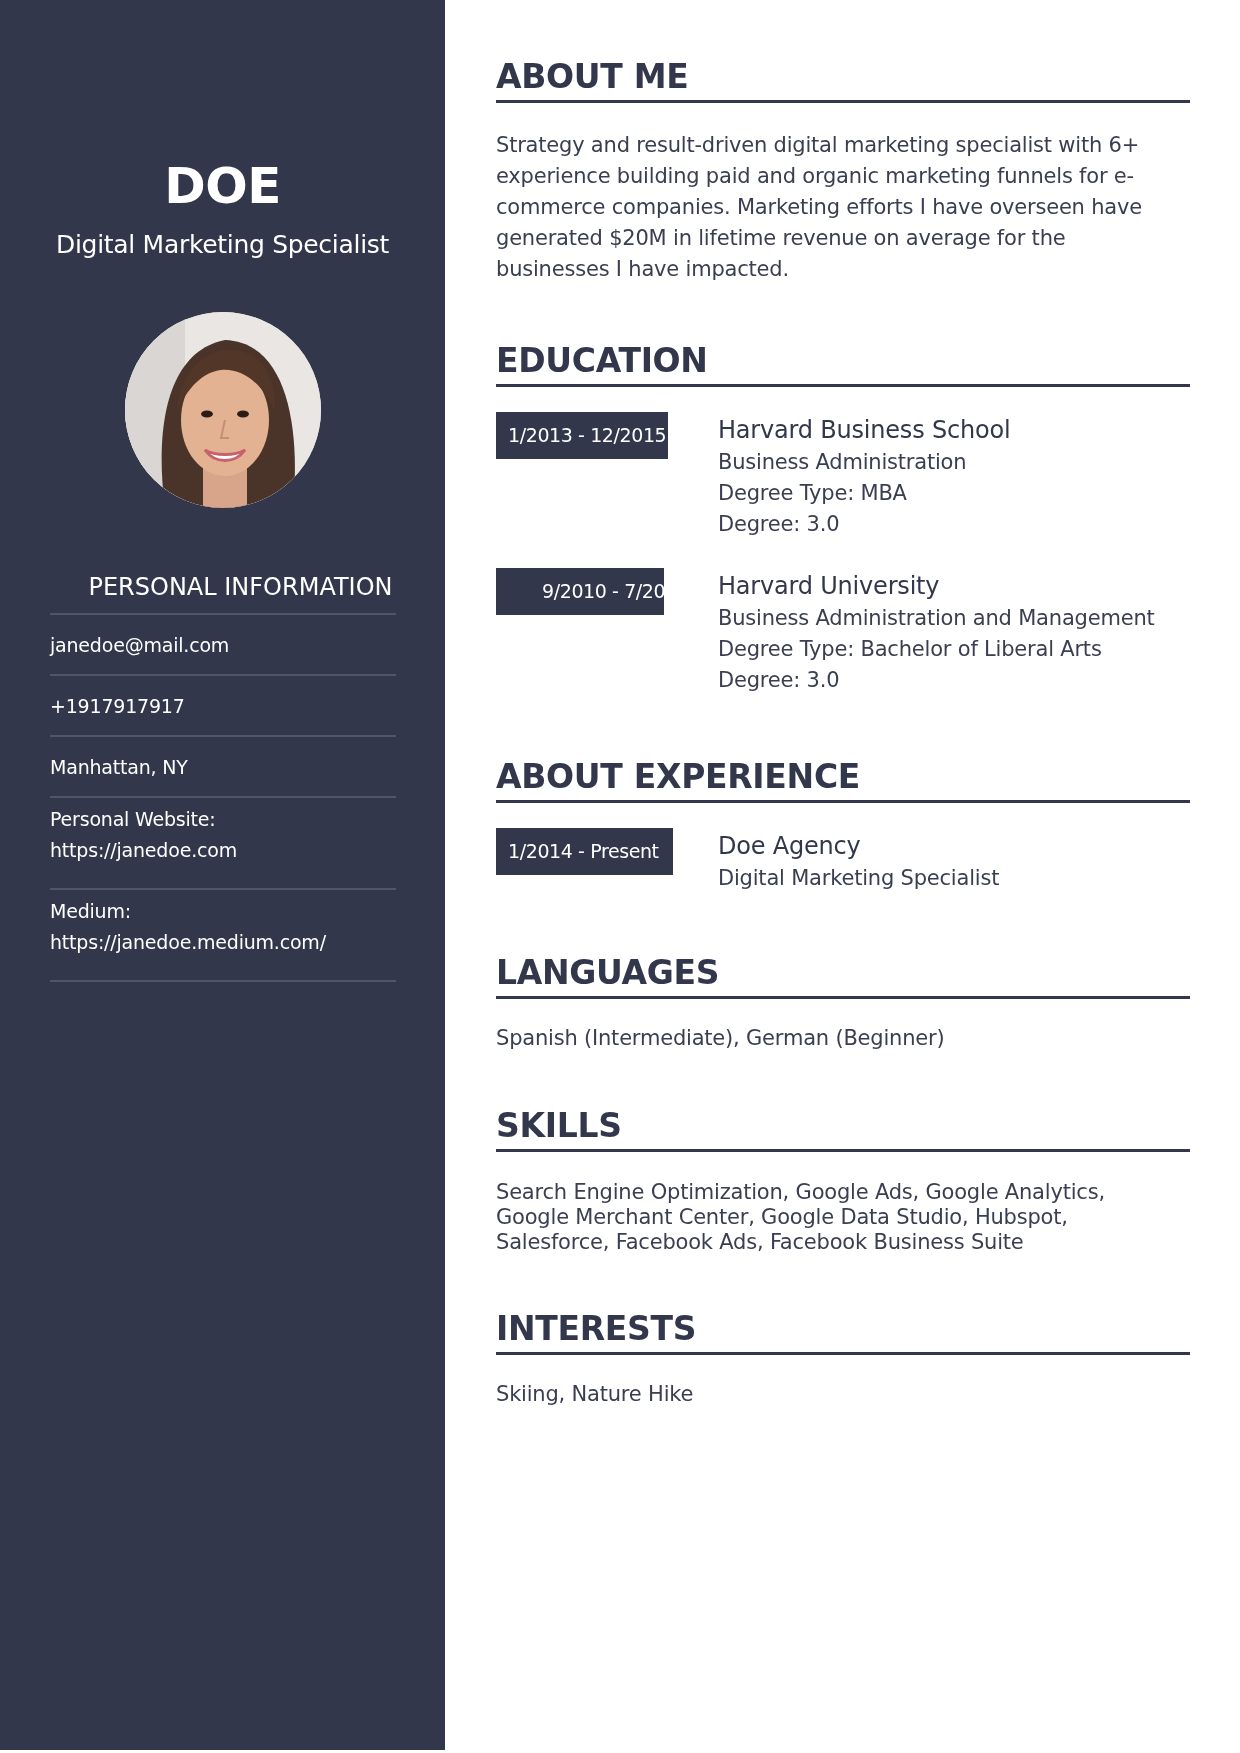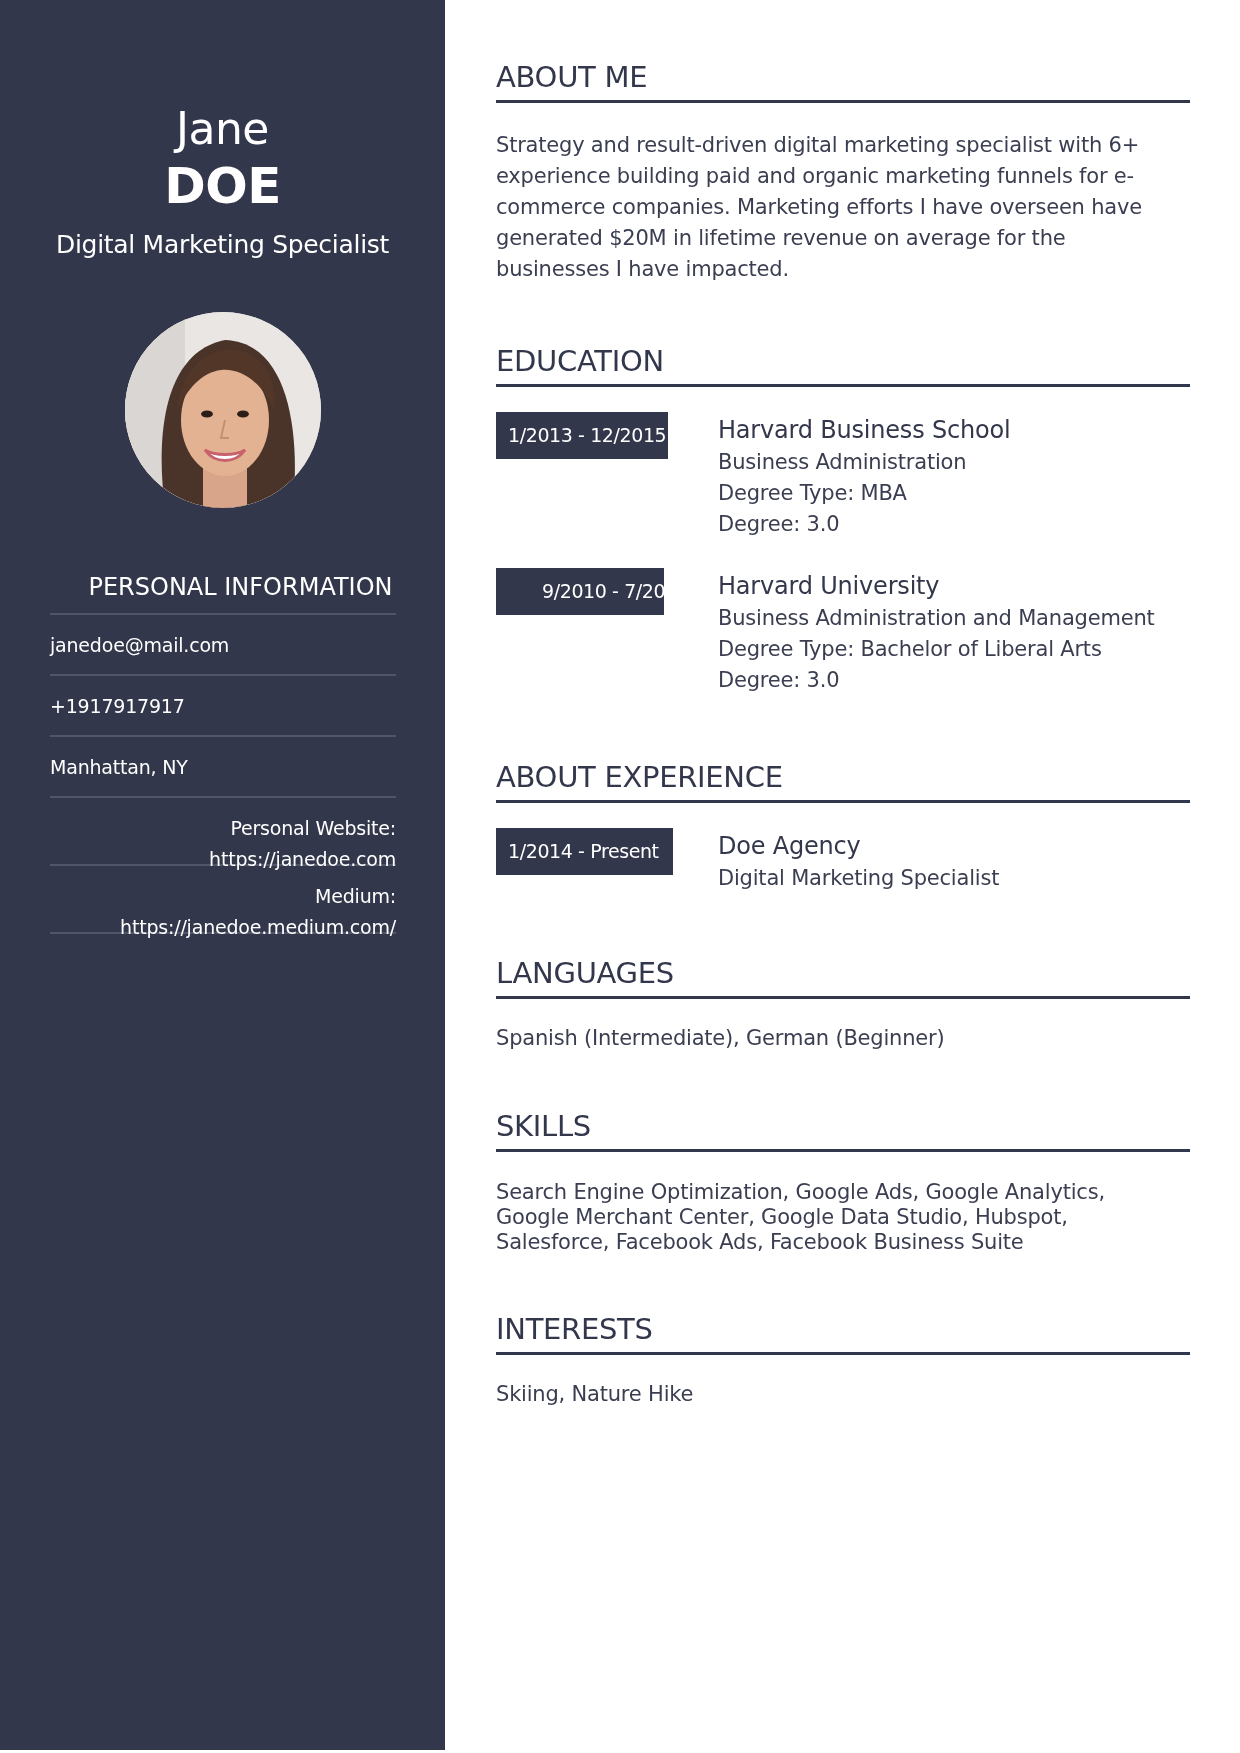--- a/index.html
+++ b/index.html
@@ -31,26 +31,26 @@
   .pi-heading {
     position: absolute; left: 0; width: 481px; top: 572px;
     text-align: center; font-size: 24px; line-height: 30px; letter-spacing: 0px;
   }
   .pi-list { position: absolute; left: 50px; top: 613px; width: 346px; }
   .pi-item {
     border-top: 2px solid #50556a;
     font-size: 19px; line-height: 31px; letter-spacing: -0.2px;
   }
   .pi-item.single { height: 61px; padding-top: 15px; }
-  .pi-item.double { height: 68px; padding-top: 15px; text-align: right; }
+  .pi-item.double { height: 92px; padding-top: 6px; }
   .pi-end { border-top: 2px solid #50556a; height: 2px; }
 
   .main { position: absolute; left: 496px; top: 0; width: 694px; }
   .section-title {
-    position: absolute; left: 0; font-size: 29px; line-height: 40px; font-weight: normal;
+    position: absolute; left: 0; font-size: 33px; line-height: 40px; font-weight: bold;
     color: #33374b; letter-spacing: -0.3px;
   }
   .section-rule {
     position: absolute; left: 0; width: 694px; height: 3px; background: #33374b;
   }
   .body-text {
     position: absolute; left: 0; width: 694px; font-size: 21px; color: #3a3e50; letter-spacing: -0.2px;
   }
   .about-text { line-height: 31px; }
   .skills-text { line-height: 25px; }
@@ -60,21 +60,20 @@
     font-size: 19px; line-height: 47px; padding: 0 12px; letter-spacing: -0.4px; white-space: nowrap;
   }
   .entry { position: absolute; left: 222px; width: 472px; }
   .entry-title { font-size: 24px; line-height: 33px; color: #33374b; letter-spacing: -0.2px; }
   .entry-line { font-size: 21px; line-height: 31px; color: #3a3e50; letter-spacing: -0.2px; }
 </style>
 </head>
 <body>
 
 <aside class="sidebar">
-  <div class="name-first">Jane</div>
   <div class="name-last">DOE</div>
   <div class="job-title">Digital Marketing Specialist</div>
 
   <div class="photo">
     <svg viewBox="0 0 196 196">
       <rect width="196" height="196" fill="#e9e6e3"></rect>
       <rect x="0" y="0" width="60" height="196" fill="#d9d6d3"></rect>
 
       <path d="M40 196 C30 120 40 40 100 28 C160 30 176 110 168 196 Z" fill="#4a3328"></path>
 

